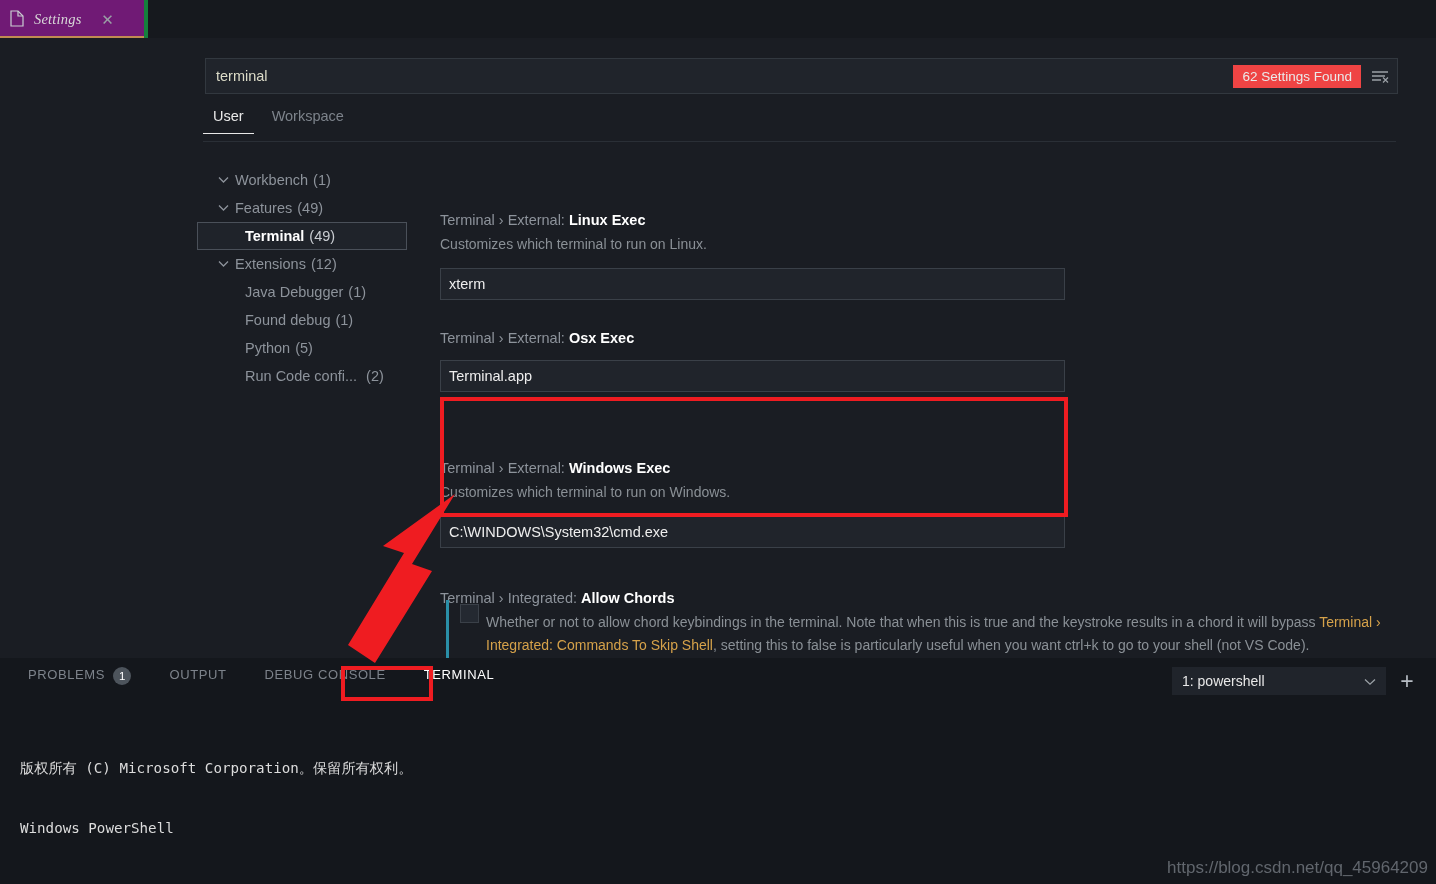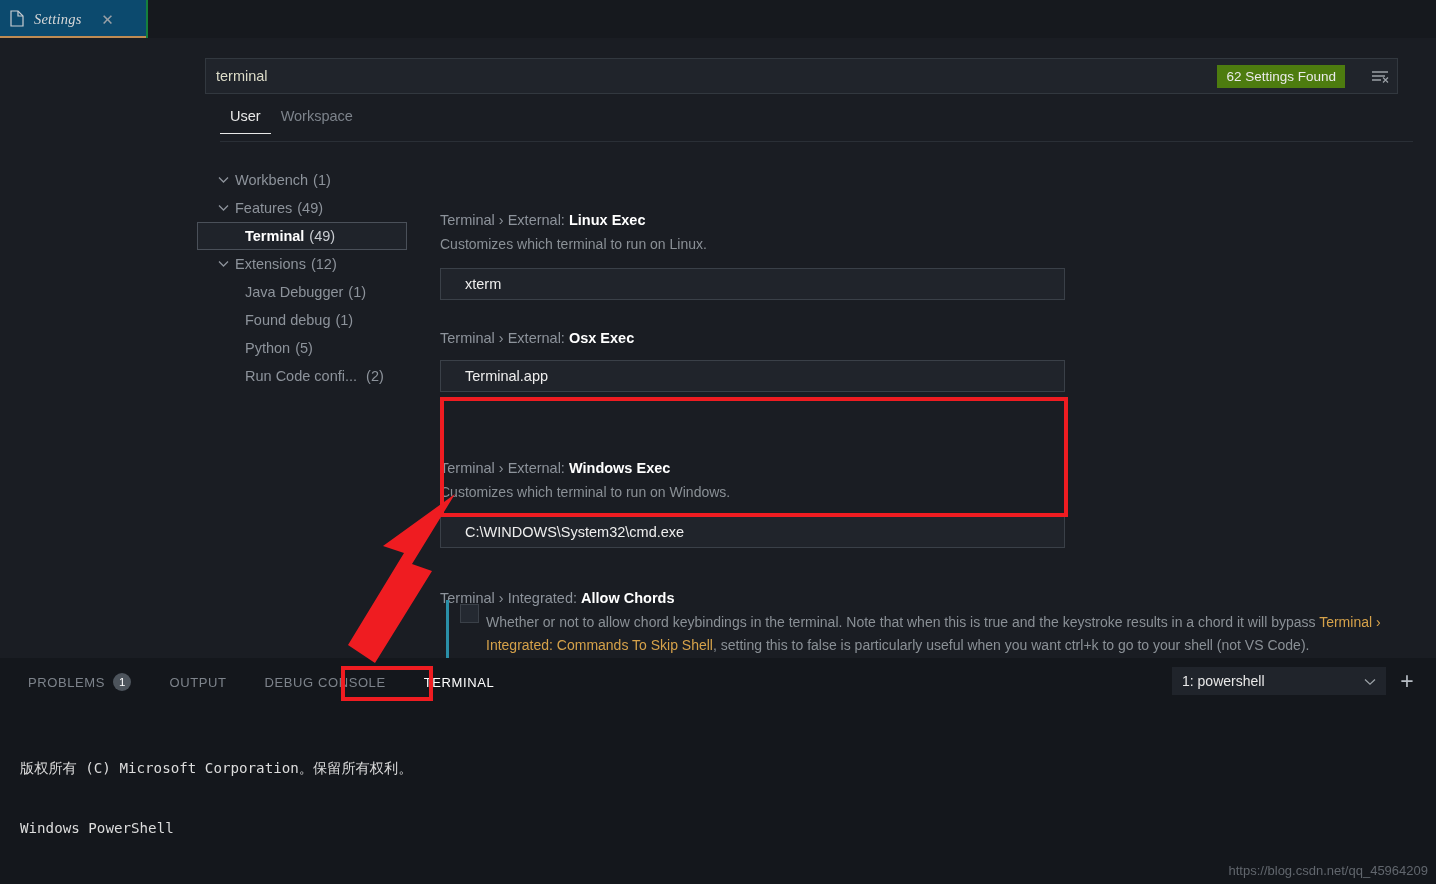--- a/index.html
+++ b/index.html
@@ -12,22 +12,22 @@
   #root { position: relative; width: 1436px; height: 884px; background: #1a1d23; }
 
   
   .tabbar {
     position: absolute; left: 0; top: 0; width: 1436px; height: 38px;
     background: #16191e; display: flex; align-items: stretch;
   }
   .tab {
     display: flex; align-items: center; gap: 8px;
     padding: 0 14px 0 10px; height: 38px;
-    background: #0c4a6e; position: relative;
-    border-right: 2px solid #15803d;
+    background: #701a75; position: relative;
+    border-right: 4px solid #15803d;
     min-width: 148px;
   }
   .tab.active::after {
     content: ""; position: absolute; left: 0; right: 0; bottom: 0;
     height: 2px; background: #c08b52;
   }
   .tab-icon { width: 16px; height: 18px; position: relative; flex: 0 0 auto; }
   .tab-icon svg { display: block; }
   .tab-label {
     font-style: italic; font-size: 14.5px; color: #d8d8d8;
@@ -48,31 +48,31 @@
   .search-row {
     position: absolute; left: 205px; top: 20px; width: 1193px; height: 36px;
     background: #20242b; border: 1px solid #32383f; display: flex; align-items: center;
   }
   .search-input {
     flex: 1; background: transparent; border: 0; outline: none;
     color: #dcdcc8; font-size: 14.5px; padding: 0 10px;
     font-family: "Liberation Sans", sans-serif;
   }
   .found-badge {
-    background: #4d7c0f; color: #eaeaea; font-size: 13.5px;
-    padding: 4px 9px; margin-right: 18px; white-space: nowrap;
+    background: #ef4444; color: #eaeaea; font-size: 13.5px;
+    padding: 4px 9px; margin-right: 2px; white-space: nowrap;
   }
   .clear-filter {
     width: 34px; height: 100%; display: flex; align-items: center;
     justify-content: center; cursor: pointer; color: #9aa0a6;
   }
 
   .scope-tabs {
-    position: absolute; left: 220px; top: 70px; width: 1193px; height: 34px;
-    border-bottom: 1px solid #2a2f36; display: flex; align-items: flex-start; gap: 0;
+    position: absolute; left: 203px; top: 70px; width: 1193px; height: 34px;
+    border-bottom: 1px solid #2a2f36; display: flex; align-items: flex-start; gap: 8px;
   }
   .scope-tab {
     font-size: 14.5px; padding: 0 10px 9px 10px; color: #7d838b; cursor: pointer;
     position: relative;
   }
   .scope-tab.active { color: #e8e8e8; }
   .scope-tab.active::after {
     content: ""; position: absolute; left: 0; right: 0; bottom: -1px;
     height: 1.5px; background: #e8e8e8;
   }
@@ -110,21 +110,21 @@
     font-size: 14.5px; color: #8d939b; white-space: nowrap; line-height: 20px;
   }
   .entry-title b { color: #ffffff; font-weight: bold; }
   .entry-desc {
     font-size: 14px; color: #8a9096; line-height: 23px; margin-top: 3px;
   }
   .entry-desc .link { color: #d6a24a; }
   .entry-input {
     margin-top: 12px; width: 625px; height: 32px; background: #20242b;
     border: 1px solid #3a4048; color: #eeeeee; font-size: 14.5px;
-    padding: 0 24px; outline: none; font-family: "Liberation Sans", sans-serif;
+    padding: 0 8px; outline: none; font-family: "Liberation Sans", sans-serif;
   }
   .entry-checkbox {
     position: absolute; left: 20px; top: 16px; width: 19px; height: 19px;
     background: #242931; border: 1px solid #3a4048;
   }
   .entry-modified-bar {
     position: absolute; left: 6px; top: 12px; width: 3px; height: 66px;
     background: #2a8fa8;
   }
   .entry-body { padding-left: 46px; }
@@ -133,21 +133,21 @@
   .panel {
     position: absolute; left: 0; top: 658px; width: 1436px; height: 226px;
     background: #14171c;
   }
   .panel-tabs {
     position: relative; height: 48px; display: flex; align-items: center;
     padding-left: 20px; gap: 0;
   }
   .panel-tab {
     font-size: 13px; letter-spacing: .6px; color: #7d838b;
-    padding: 0 8px; height: 30px; display: flex; align-items: center; gap: 8px;
+    padding: 0 8px; height: 30px; display: flex; align-items: flex-start; gap: 8px;
     cursor: pointer; position: relative; margin-right: 22px;
   }
   .panel-tab.active { color: #ffffff; }
   .panel-badge {
     background: #4d545c; color: #ffffff; border-radius: 9px; min-width: 18px;
     height: 18px; font-size: 11.5px; display: flex; align-items: center;
     justify-content: center; padding: 0 6px; letter-spacing: 0;
   }
   .panel-right {
     position: absolute; right: 14px; top: 9px; display: flex; align-items: center; gap: 6px;
@@ -162,21 +162,21 @@
     width: 30px; height: 28px; display: flex; align-items: center;
     justify-content: center; color: #b7bdc4; font-size: 23px; cursor: pointer;
     font-weight: 300;
   }
   .term-body {
     padding: 12px 0 0 20px; font-family: "DejaVu Sans Mono", monospace;
     font-size: 14.2px; color: #dcdcdc; line-height: 20px; white-space: pre;
   }
   .term-line { min-height: 20px; }
   .watermark {
-    position: absolute; right: 8px; bottom: 6px; font-size: 13px; color: #61666d; margin-top: 8px;
+    position: absolute; right: 8px; bottom: 6px; font-size: 17px; color: #61666d; margin-top: 8px;
   }
 
   
   .anno-rect {
     position: absolute; border: 4px solid #ef1c21; pointer-events: none;
   }
   #anno-box-windows { left: 440px; top: 397px; width: 628px; height: 120px; }
   #anno-box-terminal { left: 341px; top: 666px; width: 92px; height: 35px; }
   .anno-arrow { position: absolute; left: 340px; top: 490px; pointer-events: none; }
 </style>

